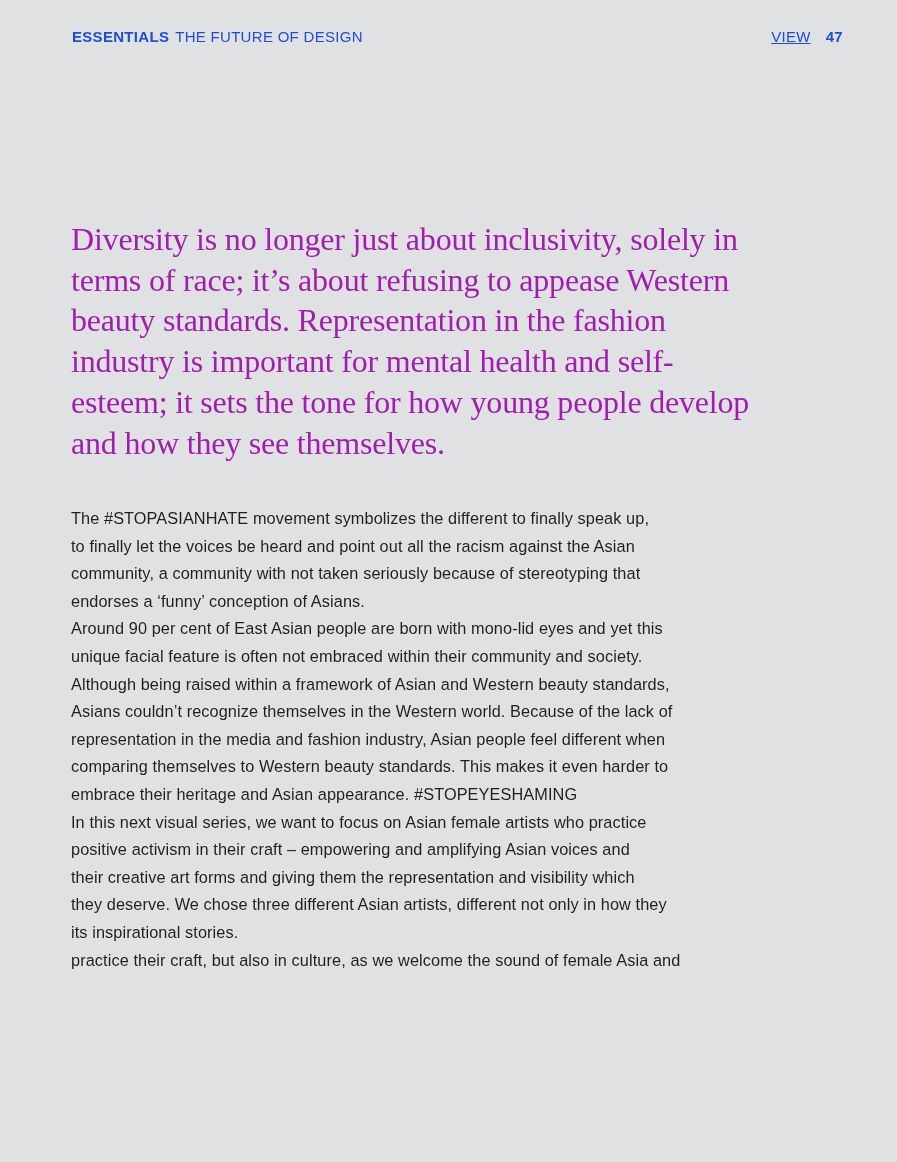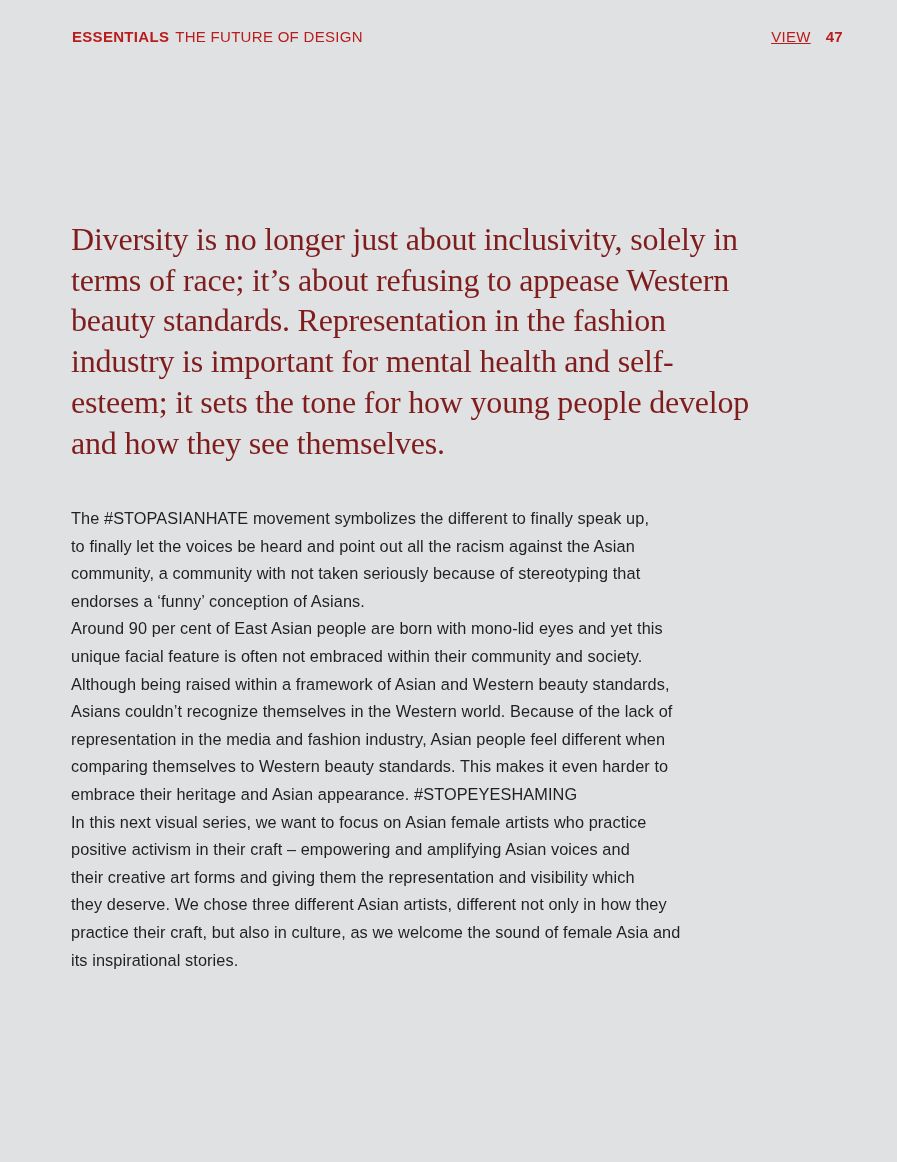--- a/index.html
+++ b/index.html
@@ -20,21 +20,21 @@
     background: #e0e1e3;
   }
   .page-header {
     position: absolute;
     top: 28px;
     left: 72px;
     right: 54px;
     display: flex;
     justify-content: space-between;
     align-items: flex-start;
-    color: #b91c1c;
+    color: #1d4ed8;
     font-size: 15px;
     letter-spacing: 0.3px;
     white-space: nowrap;
   }
   .magazine-name {
     font-weight: 700;
   }
   .issue-title {
     font-weight: 400;
     margin-left: 6px;
@@ -49,21 +49,21 @@
   }
   .pull-quote {
     position: absolute;
     top: 219px;
     left: 71px;
     width: 790px;
     font-family: "Liberation Serif", "DejaVu Serif", serif;
     font-size: 32px;
     line-height: 40.7px;
     font-weight: 400;
-    color: #7f1d1d;
+    color: #a21caf;
     letter-spacing: -0.2px;
   }
   .pull-quote .line {
     white-space: nowrap;
   }
   .body-text {
     position: absolute;
     top: 505px;
     left: 71px;
     width: 790px;
@@ -109,17 +109,17 @@
     <div class="line">unique facial feature is often not embraced within their community and society.</div>
     <div class="line">Although being raised within a framework of Asian and Western beauty standards,</div>
     <div class="line">Asians couldn’t recognize themselves in the Western world. Because of the lack of</div>
     <div class="line">representation in the media and fashion industry, Asian people feel different when</div>
     <div class="line">comparing themselves to Western beauty standards. This makes it even harder to</div>
     <div class="line">embrace their heritage and Asian appearance. #STOPEYESHAMING</div>
     <div class="line">In this next visual series, we want to focus on Asian female artists who practice</div>
     <div class="line">positive activism in their craft – empowering and amplifying Asian voices and</div>
     <div class="line">their creative art forms and giving them the representation and visibility which</div>
     <div class="line">they deserve. We chose three different Asian artists, different not only in how they</div>
+    <div class="line">its inspirational stories.</div>
     <div class="line">practice their craft, but also in culture, as we welcome the sound of female Asia and</div>
-    <div class="line">its inspirational stories.</div>
   </div>
 
 </div>
 
 </body></html>

